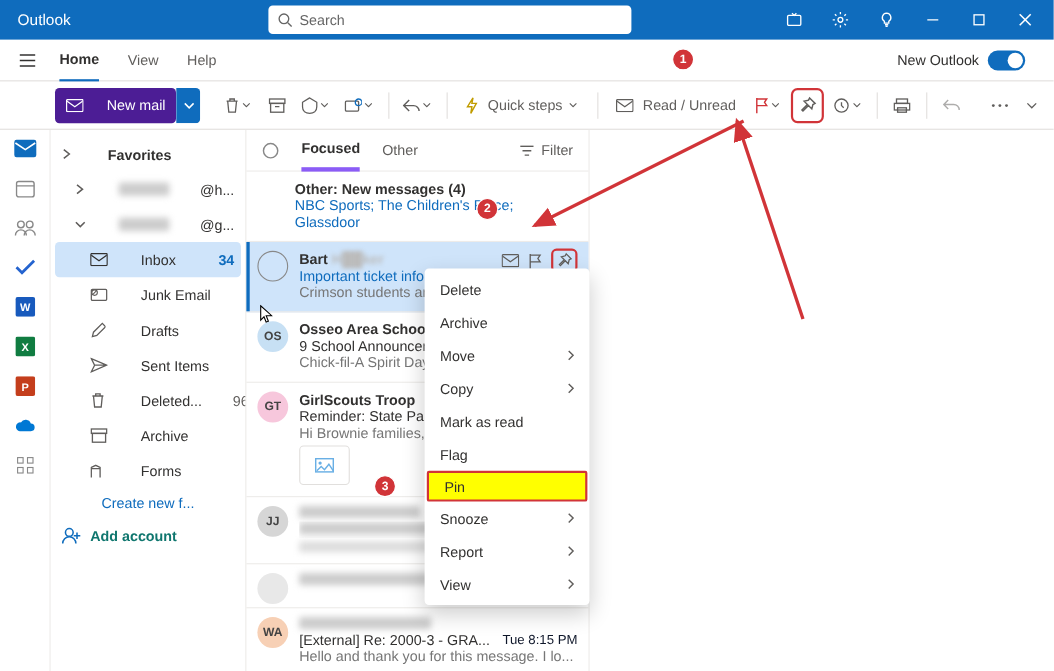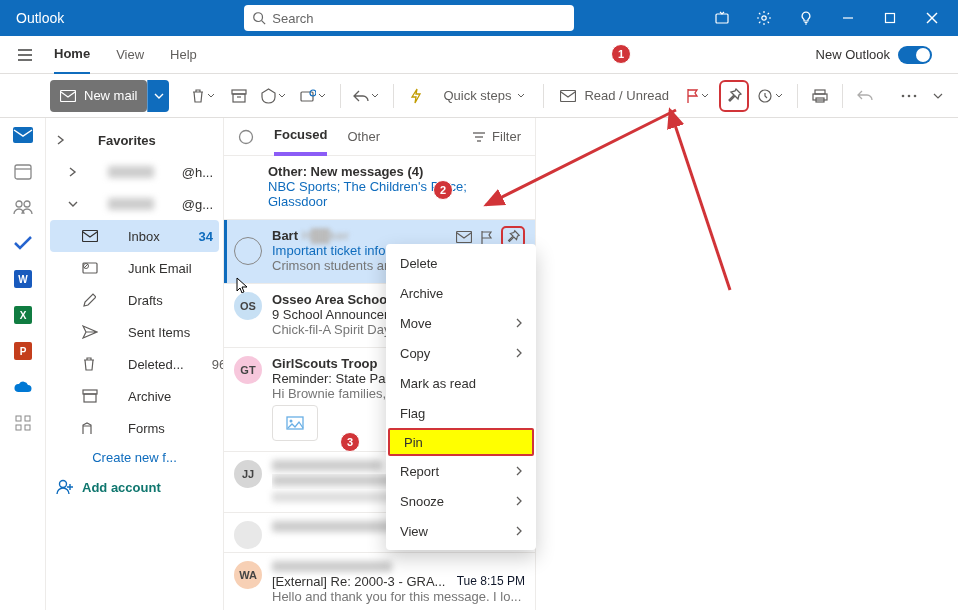--- a/index.html
+++ b/index.html
@@ -15,21 +15,21 @@
   .tabbar { height:38px; border-bottom:1px solid #e1dfdd; display:flex; align-items:center; position:relative; }
   .hamburger { width:50px; display:flex; justify-content:center; }
   .tabs { display:flex; gap:26px; margin-left:4px; }
   .tab { height:38px; display:flex; align-items:center; color:#605e5c; cursor:pointer; }
   .tab.active { color:#323130; border-bottom:2px solid #0f6cbd; font-weight:600; }
   .newoutlook { position:absolute; right:26px; display:flex; align-items:center; gap:8px; color:#323130; }
   .toggle { width:34px; height:18px; background:#0f6cbd; border-radius:9px; position:relative; }
   .toggle::after { content:""; position:absolute; right:2px; top:2px; width:14px; height:14px; background:#fff; border-radius:50%; }
 
   .ribbon { height:44px; border-bottom:1px solid #e1dfdd; display:flex; align-items:center; padding:0 6px 0 50px; gap:4px; position:relative;}
-  .newmail { background:#737373; color:#fff; height:32px; border-radius:4px; display:flex; align-items:center; padding:0 10px; gap:8px; cursor:pointer; }
+  .newmail { background:#4c1d95; color:#fff; height:32px; border-radius:4px; display:flex; align-items:center; padding:0 10px; gap:21px; cursor:pointer; }
   .newmail-split { background:#0f6cbd; width:22px; height:32px; border-top-right-radius:4px; border-bottom-right-radius:4px; margin-left:-4px; display:flex; align-items:center; justify-content:center; cursor:pointer; border-left:1px solid rgba(255,255,255,0.3);}
   .rbtn { min-width:28px; height:32px; display:flex; align-items:center; justify-content:center; color:#605e5c; cursor:pointer; border-radius:4px; padding:0 4px; gap:2px;}
   .rbtn.box { padding:0 8px; }
   .divider { width:1px; height:24px; background:#e1dfdd; margin:0 4px; }
   .pinhl { border:2.5px solid #d13438; border-radius:6px; }
   .caret { width:10px; }
 
   .content { display:flex; height:calc(610px - 36px - 38px - 44px); }
   .apprail { width:46px; border-right:1px solid #edebe9; display:flex; flex-direction:column; align-items:center; padding-top:6px; gap:14px; }
   .apprail .ai { width:22px; height:22px; display:flex; align-items:center; justify-content:center; }
@@ -49,21 +49,21 @@
   .maillist { width:312px; border-right:1px solid #edebe9; position:relative; display:flex; flex-direction:column;}
   .mlhead { height:38px; display:flex; align-items:center; padding:0 14px; gap:20px; border-bottom:1px solid #edebe9;}
   .mlhead .sel { font-weight:700; border-bottom:4px solid #8b5cf6; height:38px; display:flex; align-items:center;}
   .mlhead .oth { color:#605e5c; cursor:pointer;}
   .mlhead .filter { margin-left:auto; color:#605e5c; display:flex; align-items:center; gap:6px; cursor:pointer;}
   .otherband { padding:8px 16px 10px 44px; border-bottom:1px solid #edebe9; }
   .otherband .hdr { font-weight:600; }
   .otherband .sub { color:#0f6cbd; }
 
   .msg { display:flex; padding:8px 10px 10px 10px; border-bottom:1px solid #edebe9; gap:10px; position:relative;}
-  .msg.sel { background:#cfe4fa;align-items:center; }
+  .msg.sel { background:#cfe4fa; }
   .msg.sel::before { content:""; position:absolute; left:0; top:0; bottom:0; width:3px; background:#0f6cbd;}
   .avatar { width:28px; height:28px; border-radius:50%; display:flex; align-items:center; justify-content:center; font-size:11px; font-weight:600; color:#444; flex-shrink:0;}
   .mc { flex:1; min-width:0; }
   .mc .from { font-weight:600; display:flex; align-items:center;}
   .mc .subj { color:#0f6cbd; white-space:nowrap; overflow:hidden; text-overflow:ellipsis;}
   .mc .subj.grey { color:#323130; }
   .mc .prev { color:#767676; white-space:nowrap; overflow:hidden; text-overflow:ellipsis; }
   .mtime { color:#0f172a; font-size:12px; white-space:nowrap; }
   .msgactions { position:absolute; right:10px; top:6px; display:flex; gap:8px; align-items:center;}
   .delic { position:absolute; right:14px; top:30px; color:#605e5c;}
@@ -204,21 +204,21 @@
       </svg>
       <svg class="caret" width="8" height="5">
         <path d="M1 1l3 3 3-3" fill="none" stroke="#605e5c"></path>
       </svg>
     </div>
   <div class="divider"></div>
   <div class="rbtn box">
       <svg width="12" height="16" viewBox="0 0 12 16">
         <path d="M7 1L2 9h4l-1 6 5-9H6l1-5z" fill="none" stroke="#c19c00" stroke-width="1.3"></path>
       </svg>
-      <span style="margin-left:19px">Quick steps</span>
+      <span style="margin-left:6px">Quick steps</span>
       <svg class="caret" width="8" height="5" style="margin-left:4px">
         <path d="M1 1l3 3 3-3" fill="none" stroke="#605e5c"></path>
       </svg>
     </div>
   <div class="divider"></div>
   <div class="rbtn box">
       <svg width="16" height="12" viewBox="0 0 16 12">
         <rect x="0.5" y="0.5" width="15" height="11" rx="1" fill="none" stroke="#605e5c" stroke-width="1.2"></rect>
         <path d="M1 2l7 5 7-5" fill="none" stroke="#605e5c" stroke-width="1.2"></path>
       </svg>
@@ -564,27 +564,27 @@
   <div class="item">
       <span>Mark as read</span>
     </div>
   <div class="item">
       <span>Flag</span>
     </div>
   <div class="item pin">
       <span>Pin</span>
     </div>
   <div class="item">
-      <span>Report</span>
+      <span>Snooze</span>
       <svg width="6" height="10">
         <path d="M1 1l4 4-4 4" fill="none" stroke="#605e5c" stroke-width="1.3"></path>
       </svg>
     </div>
   <div class="item">
-      <span>Snooze</span>
+      <span>Report</span>
       <svg width="6" height="10">
         <path d="M1 1l4 4-4 4" fill="none" stroke="#605e5c" stroke-width="1.3"></path>
       </svg>
     </div>
   <div class="item">
       <span>View</span>
       <svg width="6" height="10">
         <path d="M1 1l4 4-4 4" fill="none" stroke="#605e5c" stroke-width="1.3"></path>
       </svg>
     </div>

